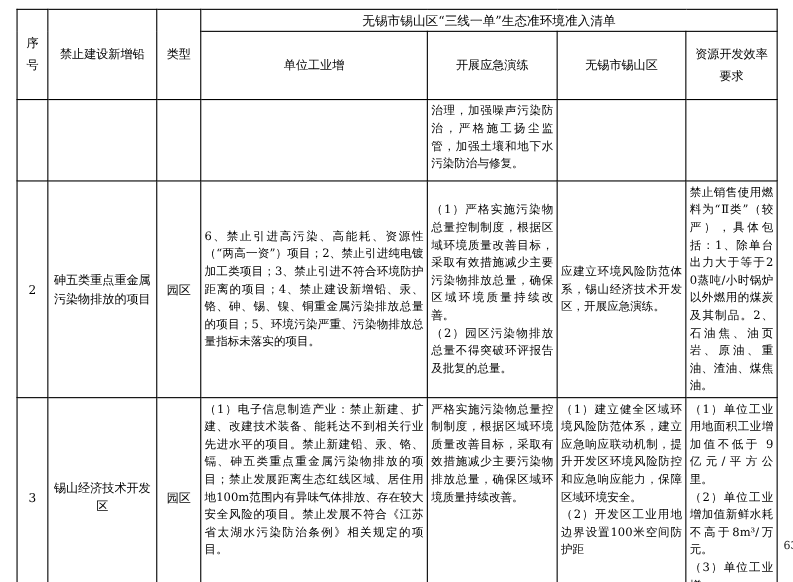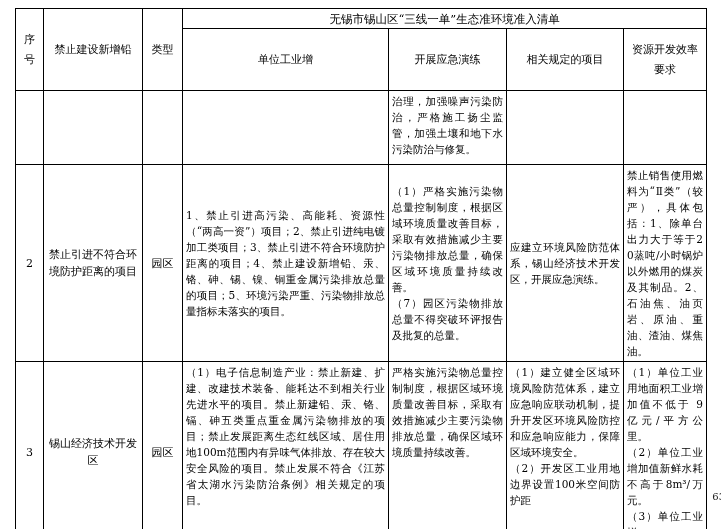--- a/index.html
+++ b/index.html
@@ -70,41 +70,41 @@
         <tr>
       <th class="head-cell" rowspan="2">序号</th>
       <th class="head-cell" rowspan="2">禁止建设新增铅</th>
       <th class="head-cell" rowspan="2">类型</th>
       <th class="title-cell" colspan="4">无锡市锡山区“三线一单”生态准环境准入清单</th>
     </tr>
 
     <tr class="head-tall">
       <th class="head-cell">单位工业增</th>
       <th class="head-cell">开展应急演练</th>
-      <th class="head-cell">相关规定的项目</th>
+      <th class="head-cell">无锡市锡山区</th>
       <th class="head-cell">资源开发效率要求</th>
     </tr>
 
     <tr class="r1">
       <td class="cell-center"></td>
       <td class="cell-center"></td>
       <td class="cell-center"></td>
       <td class="cell-text v-top"></td>
       <td class="cell-text v-top">治理，加强噪声污染防治，严格施工扬尘监管，加强土壤和地下水污染防治与修复。</td>
       <td class="cell-text v-top"></td>
       <td class="cell-text v-top"></td>
     </tr>
 
     <tr class="r2">
       <td class="cell-center">2</td>
-      <td class="cell-center">禁止引进不符合环境防护距离的项目</td>
+      <td class="cell-center">砷五类重点重金属污染物排放的项目</td>
       <td class="cell-center">园区</td>
-      <td class="cell-text v-mid">1、禁止引进高污染、高能耗、资源性（“两高一资”）项目；2、禁止引进纯电镀加工类项目；3、禁止引进不符合环境防护距离的项目；4、禁止建设新增铅、汞、铬、砷、锡、镍、铜重金属污染排放总量的项目；5、环境污染严重、污染物排放总量指标未落实的项目。</td>
+      <td class="cell-text v-mid">6、禁止引进高污染、高能耗、资源性（“两高一资”）项目；2、禁止引进纯电镀加工类项目；3、禁止引进不符合环境防护距离的项目；4、禁止建设新增铅、汞、铬、砷、锡、镍、铜重金属污染排放总量的项目；5、环境污染严重、污染物排放总量指标未落实的项目。</td>
       <td class="cell-text v-mid">（1）严格实施污染物总量控制制度，根据区域环境质量改善目标，采取有效措施减少主要污染物排放总量，确保区域环境质量持续改善。
-（7）园区污染物排放总量不得突破环评报告及批复的总量。</td>
+（2）园区污染物排放总量不得突破环评报告及批复的总量。</td>
       <td class="cell-text v-mid">应建立环境风险防范体系，锡山经济技术开发区，开展应急演练。</td>
       <td class="cell-text v-mid">禁止销售使用燃料为“Ⅱ类”（较严），具体包括：1、除单台出力大于等于20蒸吨/小时锅炉以外燃用的煤炭及其制品。2、石油焦、油页岩、原油、重油、渣油、煤焦油。</td>
     </tr>
 
     <tr class="r3">
       <td class="cell-center">3</td>
       <td class="cell-center">锡山经济技术开发区</td>
       <td class="cell-center">园区</td>
       <td class="cell-text v-top">（1）电子信息制造产业：禁止新建、扩建、改建技术装备、能耗达不到相关行业先进水平的项目。禁止新建铅、汞、铬、镉、砷五类重点重金属污染物排放的项目；禁止发展距离生态红线区域、居住用地100m范围内有异味气体排放、存在较大安全风险的项目。禁止发展不符合《江苏省太湖水污染防治条例》相关规定的项目。</td>
       <td class="cell-text v-top">严格实施污染物总量控制制度，根据区域环境质量改善目标，采取有效措施减少主要污染物排放总量，确保区域环境质量持续改善。</td>

